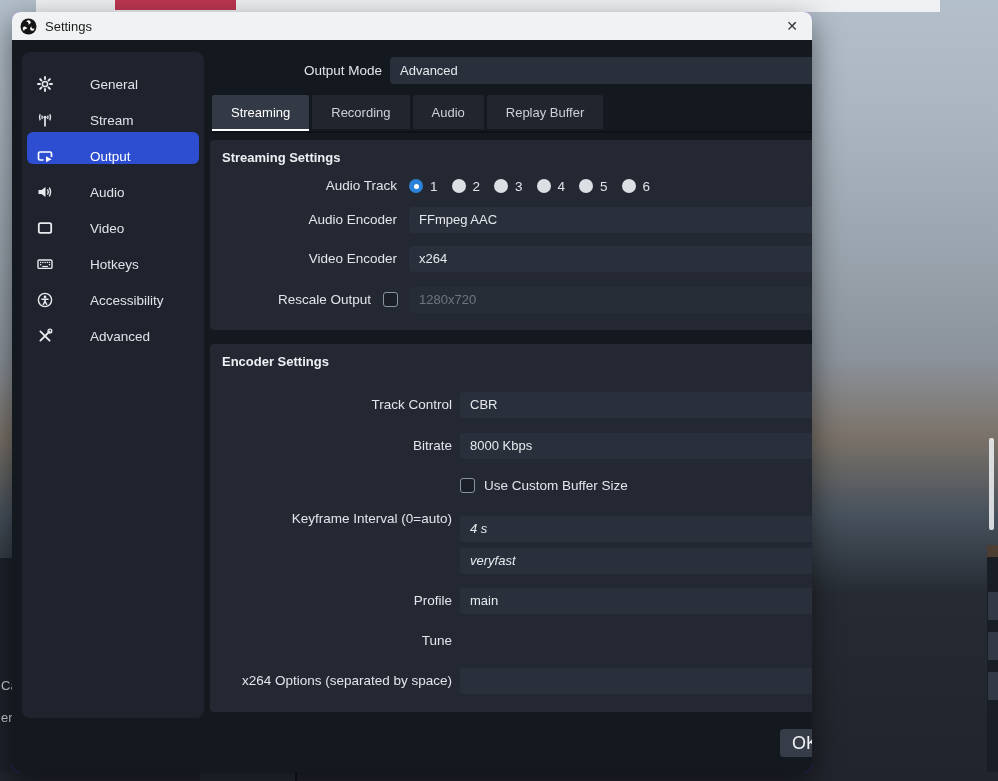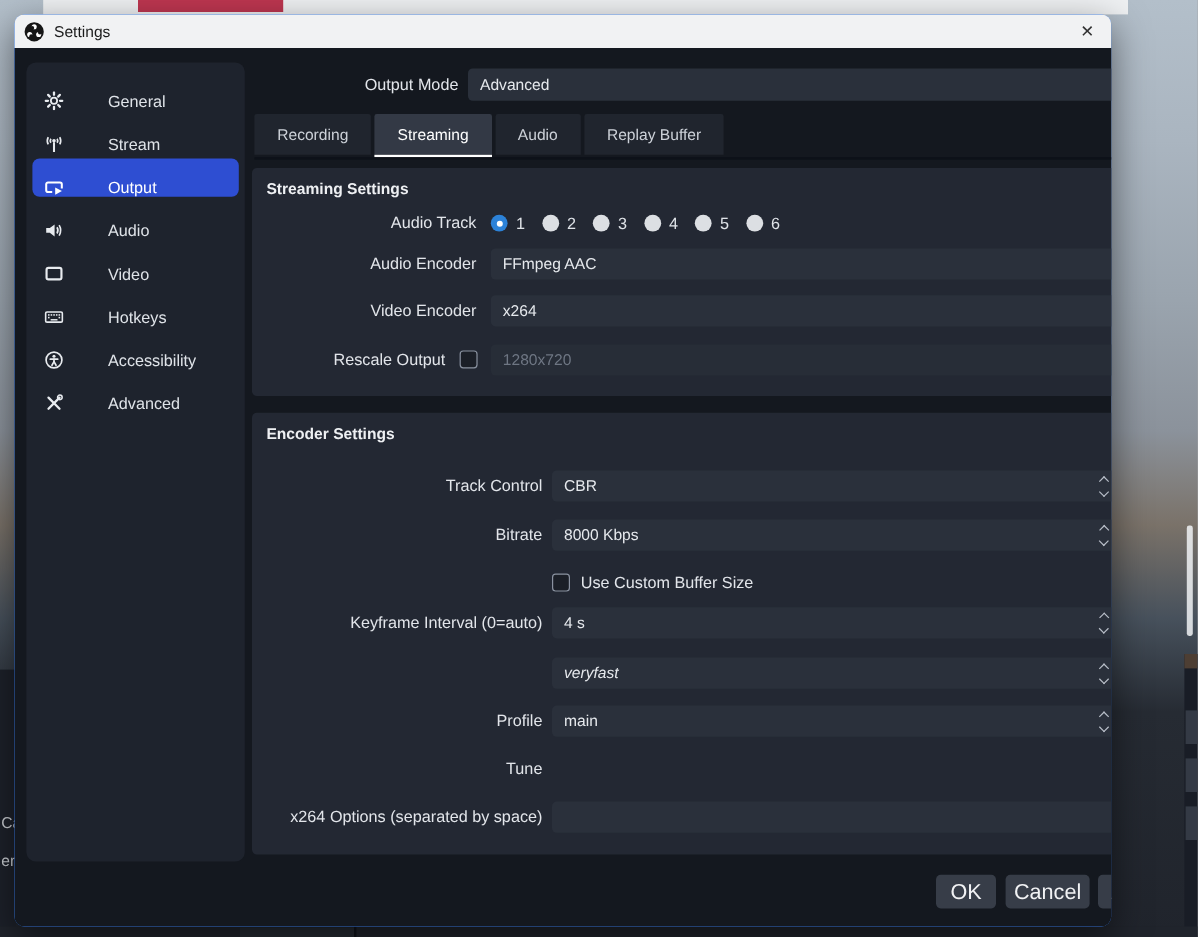--- a/index.html
+++ b/index.html
@@ -17,23 +17,23 @@
   .bg-right-col { left:987px; top:545px; width:11px; height:236px; background:#191d26; }
   .bg-right-strip { left:987px; top:545px; width:11px; height:12px; background:#4d3e33; }
   .bg-right-block { left:988px; width:10px; height:28px; background:#343a45; position:absolute; z-index:1; }
   .bg-white-streak { left:989px; top:438px; width:5px; height:92px; background:rgba(240,242,244,.85); border-radius:2px; }
   .bg-bottom { left:0; top:772px; width:998px; height:9px; background:#20242c; }
   .bg-bottom-light { left:200px; top:773px; width:95px; height:8px; background:#262b33; }
   .bg-bottom-div { left:295px; top:772px; width:2px; height:9px; background:#10141b; }
 
   
   .dialog {
-    position:absolute; z-index:5; left:12px; top:12px; width:914px; height:760px;
+    position:absolute; z-index:5; left:12px; top:12px; width:800px; height:760px;
     border-radius:8px; box-shadow:0 10px 30px rgba(0,0,0,.5); overflow:hidden;
-    background:#3b82f6;
+    background:#6d28d9;
   }
   .titlebar {
     position:absolute; left:0; top:0; width:100%; height:28px; background:#f1f2f3;
     display:flex; align-items:center; padding-left:8px; color:#1b1b1b;
   }
   .titlebar .t-title { font-size:13px; margin-left:8px; color:#1b1b1b; }
   .close-btn {
     position:absolute; right:4px; top:0; width:32px; height:28px; display:flex;
     align-items:center; justify-content:center; font-size:14px; color:#333; cursor:default;
   }
@@ -258,25 +258,25 @@
     <div class="om-label">Output Mode</div>
     <div class="combo h27" style="left:378px; top:17px; width:580px;">
       <span>Advanced</span>
       <span class="spin">
           <i class="chev up"></i>
           <i class="chev down"></i>
         </span>
     </div>
 
     <div class="tabs">
+      <div class="tab active">
+          <span>Streaming</span>
+        </div>
       <div class="tab">
           <span>Recording</span>
-        </div>
-      <div class="tab active">
-          <span>Streaming</span>
         </div>
       <div class="tab">
           <span>Audio</span>
         </div>
       <div class="tab">
           <span>Replay Buffer</span>
         </div>
     </div>
     <div class="tab-sep"></div>
 
@@ -357,21 +357,21 @@
         <span class="spin wide">
             <i class="chev up"></i>
             <i class="chev down"></i>
           </span>
       </div>
 
       <span class="checkbox" style="position:absolute; left:250px; top:134px;"></span>
       <span class="cb-row-label" style="position:absolute; left:265px; top:133px; line-height:17px;">Use Custom Buffer Size</span>
 
       <div class="flabel" style="left:0; top:162px; width:242px;">Keyframe Interval (0=auto)</div>
-      <div class="combo" style="left:250px; top:162px; width:472px;">
+      <div class="combo" style="left:250px; top:172px; width:472px;font-style:italic;">
         <span>4 s</span>
         <span class="spin wide">
             <i class="chev up"></i>
             <i class="chev down"></i>
           </span>
       </div>
 
       <div class="combo" style="left:250px; top:204px; width:472px;font-style:italic;">
         <span>veryfast</span>
         <span class="spin">

